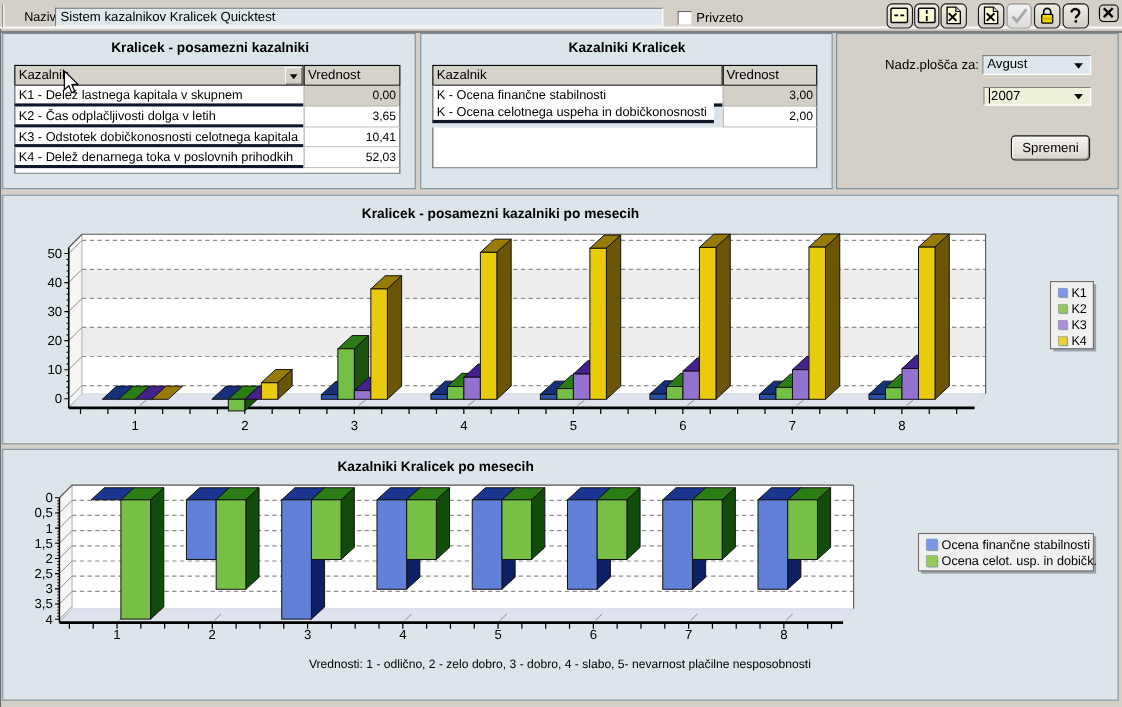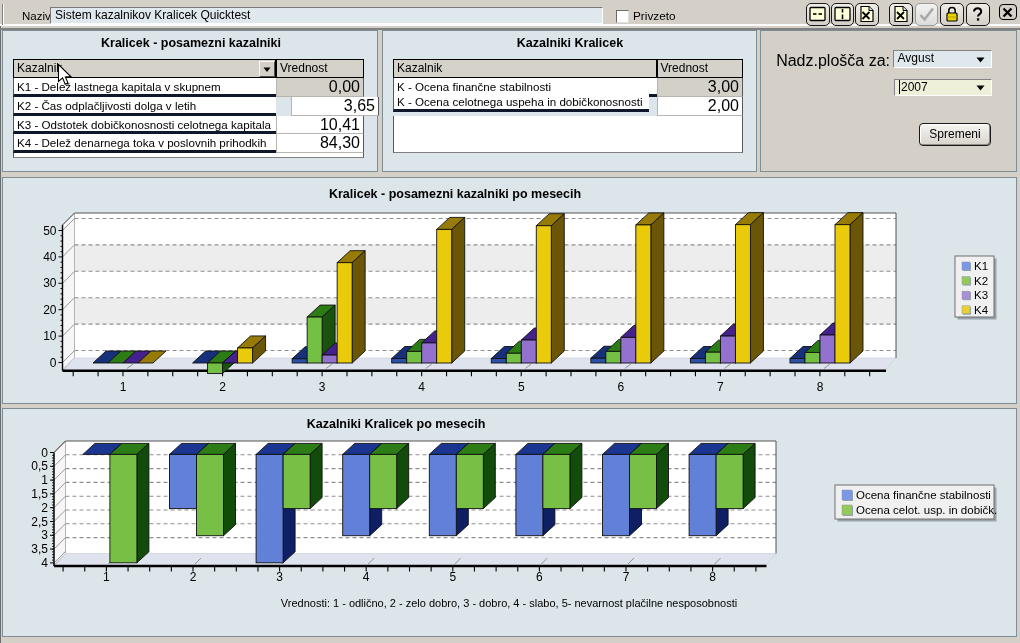--- a/index.html
+++ b/index.html
@@ -1,20 +1,20 @@
 <!DOCTYPE html>
 <html><head><meta charset="utf-8"><style>
 *{margin:0;padding:0;box-sizing:border-box;}
 html,body{width:1020px;height:643px;overflow:hidden;}
 body{font-family:"Liberation Sans",sans-serif;background:#d4d0c8;position:relative;}
 .abs{position:absolute;}
 .panel{position:absolute;background:#dce5e9;border:1px solid #7e8e96;}
 .hdrcell{position:absolute;background:#d5d2ca;border:1px solid #000;font-size:12px;line-height:17px;padding-left:3px;overflow:hidden;white-space:nowrap;}
 .cell{position:absolute;background:#fff;font-size:11.6px;line-height:18px;padding-left:3px;overflow:hidden;white-space:nowrap;border-left:1px solid #58585a;border-bottom:3px solid #0f172a;}
-.vcell{position:absolute;background:#fff;font-size:16px;line-height:18px;padding-right:3px;text-align:right;overflow:hidden;border-left:1px solid #b8b5ae;border-right:1px solid #58585a;border-bottom:1px solid #b8b5ae;}
+.vcell{position:absolute;background:#fff;font-size:11px;line-height:18px;padding-right:3px;text-align:right;overflow:hidden;border-left:1px solid #b8b5ae;border-right:1px solid #58585a;border-bottom:1px solid #b8b5ae;}
 .title{position:absolute;font-size:12.5px;font-weight:bold;white-space:nowrap;}
 .tbbtn{position:absolute;width:23.5px;height:23px;top:3px;border:1.4px solid #1a1a1a;border-radius:5px;background:linear-gradient(#f0ede7,#d3cfc7);}
 </style></head><body>
 <div class="abs" style="left:0;top:0;width:1020px;height:1px;background:#8e8e8e;"></div>
 <div class="abs" style="left:0;top:0;width:1px;height:643px;background:#6d6d6d;"></div>
 <div class="abs" style="left:0;top:1;width:1020px;height:26px;background:#d4d0c8;"></div>
 <div class="abs" style="left:0;top:24.3px;width:1020px;height:1.4px;background:#fbfbfb;"></div>
 <div class="abs" style="left:0;top:28px;width:1020px;height:2px;background:#808080;"></div>
 <div class="abs" style="left:2px;top:4px;width:1px;height:21px;background:#808080;"></div>
 <div class="abs" style="left:3px;top:4px;width:1px;height:21px;background:#fff;"></div>
@@ -63,34 +63,34 @@
 <div class="title" style="left:191px;top:36px;transform:translateX(-50%);">Kralicek - posamezni kazalniki</div>
 <div class="title" style="left:570px;top:36px;transform:translateX(-50%);">Kazalniki Kralicek</div>
 <div class="hdrcell" style="left:13px;top:59px;width:263px;height:19px;">Kazalnik</div>
 <div class="hdrcell" style="left:276px;top:59px;width:88px;height:19px;">Vrednost</div>
 <div class="abs" style="left:258.5px;top:60.5px;width:16px;height:16px;background:#d4d0c8;border:1px solid;border-color:#f6f6f6 #4e4e4e #4e4e4e #f6f6f6;"><svg width="14" height="14" viewBox="0 0 14 14">
       <path d="M3.5 5.5 h7 l-3.5 4.5 z" fill="#000"></path>
     </svg></div>
 <div class="cell" style="left:13px;top:78.3px;width:263px;height:18.7px;">K1 - Delež lastnega kapitala v skupnem</div>
 <div class="vcell" style="left:276px;top:78.3px;width:88px;height:18.7px;background:#d3d0c8;">0,00</div>
 <div class="cell" style="left:13px;top:97.0px;width:263px;height:18.7px;">K2 - Čas odplačljivosti dolga v letih</div>
-<div class="vcell" style="left:276px;top:97.0px;width:88px;height:18.7px;background:#fff;margin-left:15px;">3,65</div>
+<div class="vcell" style="left:276px;top:97.0px;width:88px;height:18.7px;background:#fff;">3,65</div>
 <div class="cell" style="left:13px;top:115.7px;width:263px;height:18.7px;">K3 - Odstotek dobičkonosnosti celotnega kapitala</div>
 <div class="vcell" style="left:276px;top:115.7px;width:88px;height:18.7px;background:#fff;">10,41</div>
 <div class="cell" style="left:13px;top:134.4px;width:263px;height:18.7px;">K4 - Delež denarnega toka v poslovnih prihodkih</div>
-<div class="vcell" style="left:276px;top:134.4px;width:88px;height:18.7px;background:#fff;">84,30</div>
+<div class="vcell" style="left:276px;top:134.4px;width:88px;height:18.7px;background:#fff;">52,03</div>
 <div class="abs" style="left:13px;top:153.1px;width:351px;height:4.5px;background:#fff;border-left:1px solid #58585a;border-right:1px solid #58585a;border-bottom:1px solid #808080;"></div>
 <div class="hdrcell" style="left:393px;top:59px;width:263.5px;height:19px;">Kazalnik</div>
 <div class="hdrcell" style="left:656.5px;top:59px;width:86.5px;height:19px;">Vrednost</div>
 <div class="cell" style="left:393px;top:78.3px;width:263.5px;height:18.7px;">K - Ocena finančne stabilnosti</div>
 <div class="vcell" style="left:656.5px;top:78.3px;width:86.5px;height:18.7px;background:#d3d0c8;">3,00</div>
 <div class="cell" style="left:393px;top:93px;width:256px;height:18.7px;">K - Ocena celotnega uspeha in dobičkonosnosti</div>
 <div class="vcell" style="left:656.5px;top:97.0px;width:86.5px;height:18.7px;background:#fff;">2,00</div>
 <div class="abs" style="left:393px;top:115.7px;width:350px;height:37.8px;background:#fff;border-left:1px solid #58585a;border-right:1px solid #58585a;border-bottom:1px solid #808080;"></div>
-<div class="abs" style="left:890px;top:52px;transform:translateX(-100%);font-size:16px;white-space:nowrap;padding-left:36px;">Nadz.plošča za:</div>
+<div class="abs" style="left:890px;top:52px;transform:translateX(-100%);font-size:12px;white-space:nowrap;padding-left:36px;">Nadz.plošča za:</div>
 <div class="abs" style="left:892.5px;top:50px;width:99.5px;height:17.5px;background:#dfe8ec;border:1px solid;border-color:#848484 #fff #fff #848484;font-size:12px;line-height:15px;padding-left:4px;">Avgust<svg width="9" height="8" viewBox="0 0 9 8" style="position:absolute;right:6px;top:5px;">
       <path d="M0.5 1.5 h8 l-4 5 z" fill="#000"></path>
     </svg></div>
 <div class="abs" style="left:894px;top:79px;width:98px;height:16.5px;background:#eff0da;border:1px solid;border-color:#848484 #fff #fff #848484;font-size:12px;line-height:14px;padding-left:4px;"><span style="border-left:1px solid #000;padding-left:1px;">2007</span><svg width="9" height="8" viewBox="0 0 9 8" style="position:absolute;right:6px;top:4px;">
       <path d="M0.5 1.5 h8 l-4 5 z" fill="#000"></path>
     </svg></div>
 <div class="abs" style="left:919px;top:107px;width:72px;height:22.5px;border:1.4px solid #1a1a1a;border-radius:4px;background:linear-gradient(#f7f5f1,#d8d4cc);box-shadow:inset -1px -1px 0 #8f8b83,inset 1px 1px 0 #fff;font-size:12px;text-align:center;line-height:20px;margin-top:16px;">Spremeni</div>
 <div class="panel" style="left:2px;top:177px;width:1015px;height:227px;"></div>
 <svg class="abs" style="left:3px;top:178px;" width="1013" height="225" viewBox="0 0 1013 225" font-family="Liberation Sans">
     <rect x="71.5" y="35.0" width="821.5" height="145.0" fill="#ffffff"></rect>

